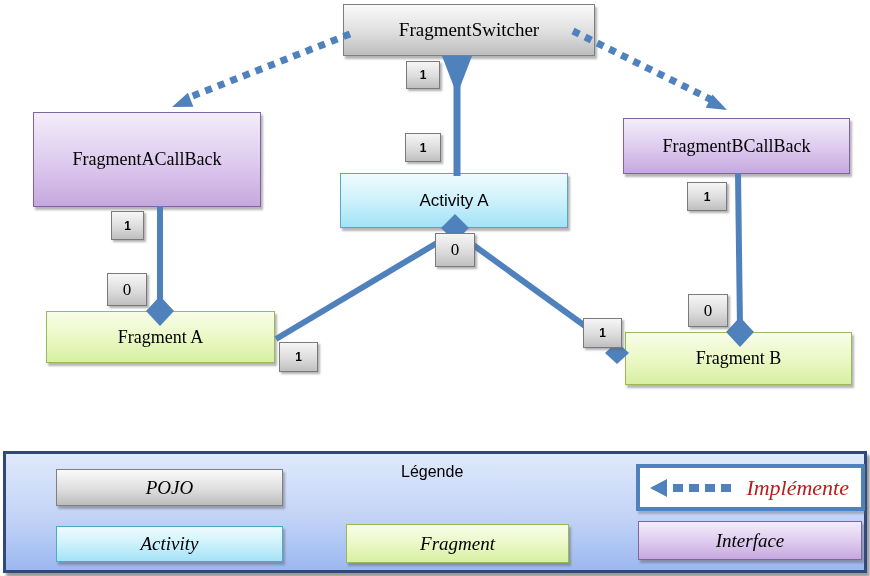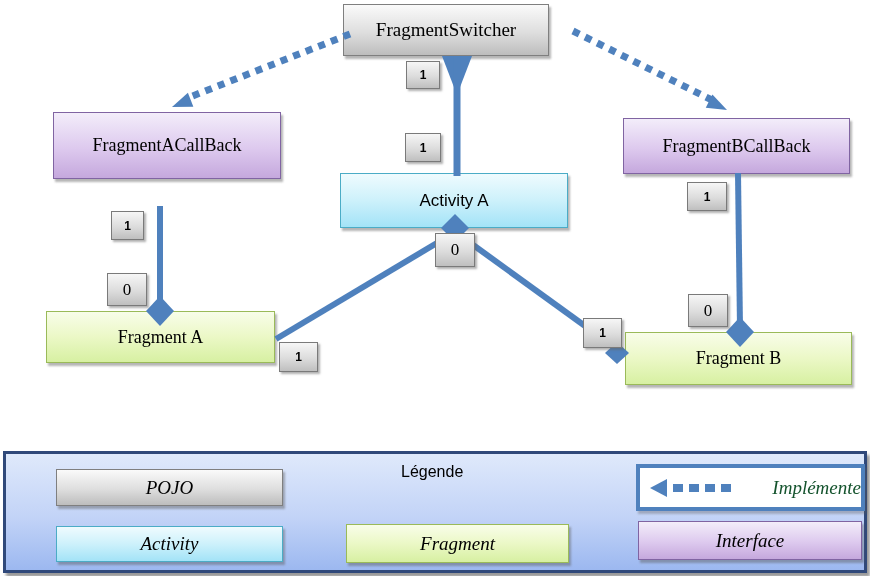--- a/index.html
+++ b/index.html
@@ -13,22 +13,22 @@
     box-shadow:2px 3px 2px rgba(90,90,90,.45);}
   .pojo{background:linear-gradient(to bottom,#fafafa 0%,#dedede 55%,#bdbdbd 100%);
     border:1px solid #7f7f7f;}
   .purple{background:linear-gradient(to bottom,#f3edfa 0%,#ddc9ee 55%,#c5a8dd 100%);
     border:1px solid #8064a2;}
   .cyan{background:linear-gradient(to bottom,#effbfe 0%,#cdf1fb 50%,#a3e3f7 100%);
     border:1px solid #4bacc6;align-items:center;}
   .green{background:linear-gradient(to bottom,#f8fde9 0%,#ebf8c6 50%,#d7f0a2 100%);
     border:1px solid #9aba59;}
 
-  #fragment-switcher{left:343px;top:4px;width:206px;height:52px;font-size:19px;}
-  #fragment-a-callback{left:53px;top:112px;width:228px;height:67px;font-size:18px;gap:14px;}
+  #fragment-switcher{left:343px;top:4px;width:252px;height:52px;font-size:19px;}
+  #fragment-a-callback{left:33px;top:112px;width:228px;height:95px;font-size:18px;gap:14px;}
   #fragment-b-callback{left:623px;top:118px;width:227px;height:56px;font-size:18px;}
   #activity-a{left:340px;top:173px;width:228px;height:55px;font-size:17px;
     font-family:"Liberation Sans", sans-serif;}
   #fragment-a{left:46px;top:311px;width:229px;height:52px;font-size:18px;}
   #fragment-b{left:625px;top:332px;width:227px;height:53px;font-size:18px;font-family:Liberation Serif, serif;}
 
   .method{text-decoration:underline;position:relative;}
   .method::after{content:"";position:absolute;left:1px;right:1px;bottom:-4px;height:2.5px;
     background:repeating-linear-gradient(90deg,#2f9b2f 0 2px,transparent 2px 4px);}
 
@@ -53,21 +53,21 @@
     justify-content:center;font-size:19px;color:#000;box-shadow:2px 3px 2px rgba(90,90,90,.45);font-style:italic;}
   #lg-pojo{left:50px;top:15px;width:227px;height:37px;}
   #lg-activity{left:50px;top:72px;width:227px;height:36px;}
   #lg-fragment{left:340px;top:70px;width:223px;height:39px;}
   #lg-interface{left:632px;top:67px;width:224px;height:39px;}
   #lg-implements{left:630px;top:10px;width:229px;height:47px;background:#ffffff;
     border:4px solid #4f81bd;display:flex;align-items:center;box-shadow:2px 3px 2px rgba(90,90,90,.35);}
   .arrow-head-left{width:0;height:0;border-top:9px solid transparent;border-bottom:9px solid transparent;
     border-right:17px solid #4f81bd;margin-left:10px;}
   .dash-sq{width:10px;height:8px;background:#4f81bd;margin-left:6px;}
-  .impl-label{margin-left:auto;font-size:19px;color:#14532d;}
+  .impl-label{margin-left:auto;margin-right:12px;font-size:22px;color:#b91c1c;}
 </style>
 </head>
 <body>
 
 <div class="stage">
   <div class="diagram">
 
     <div class="node pojo" id="fragment-switcher">
       <span>FragmentSwitcher</span>
     </div>

